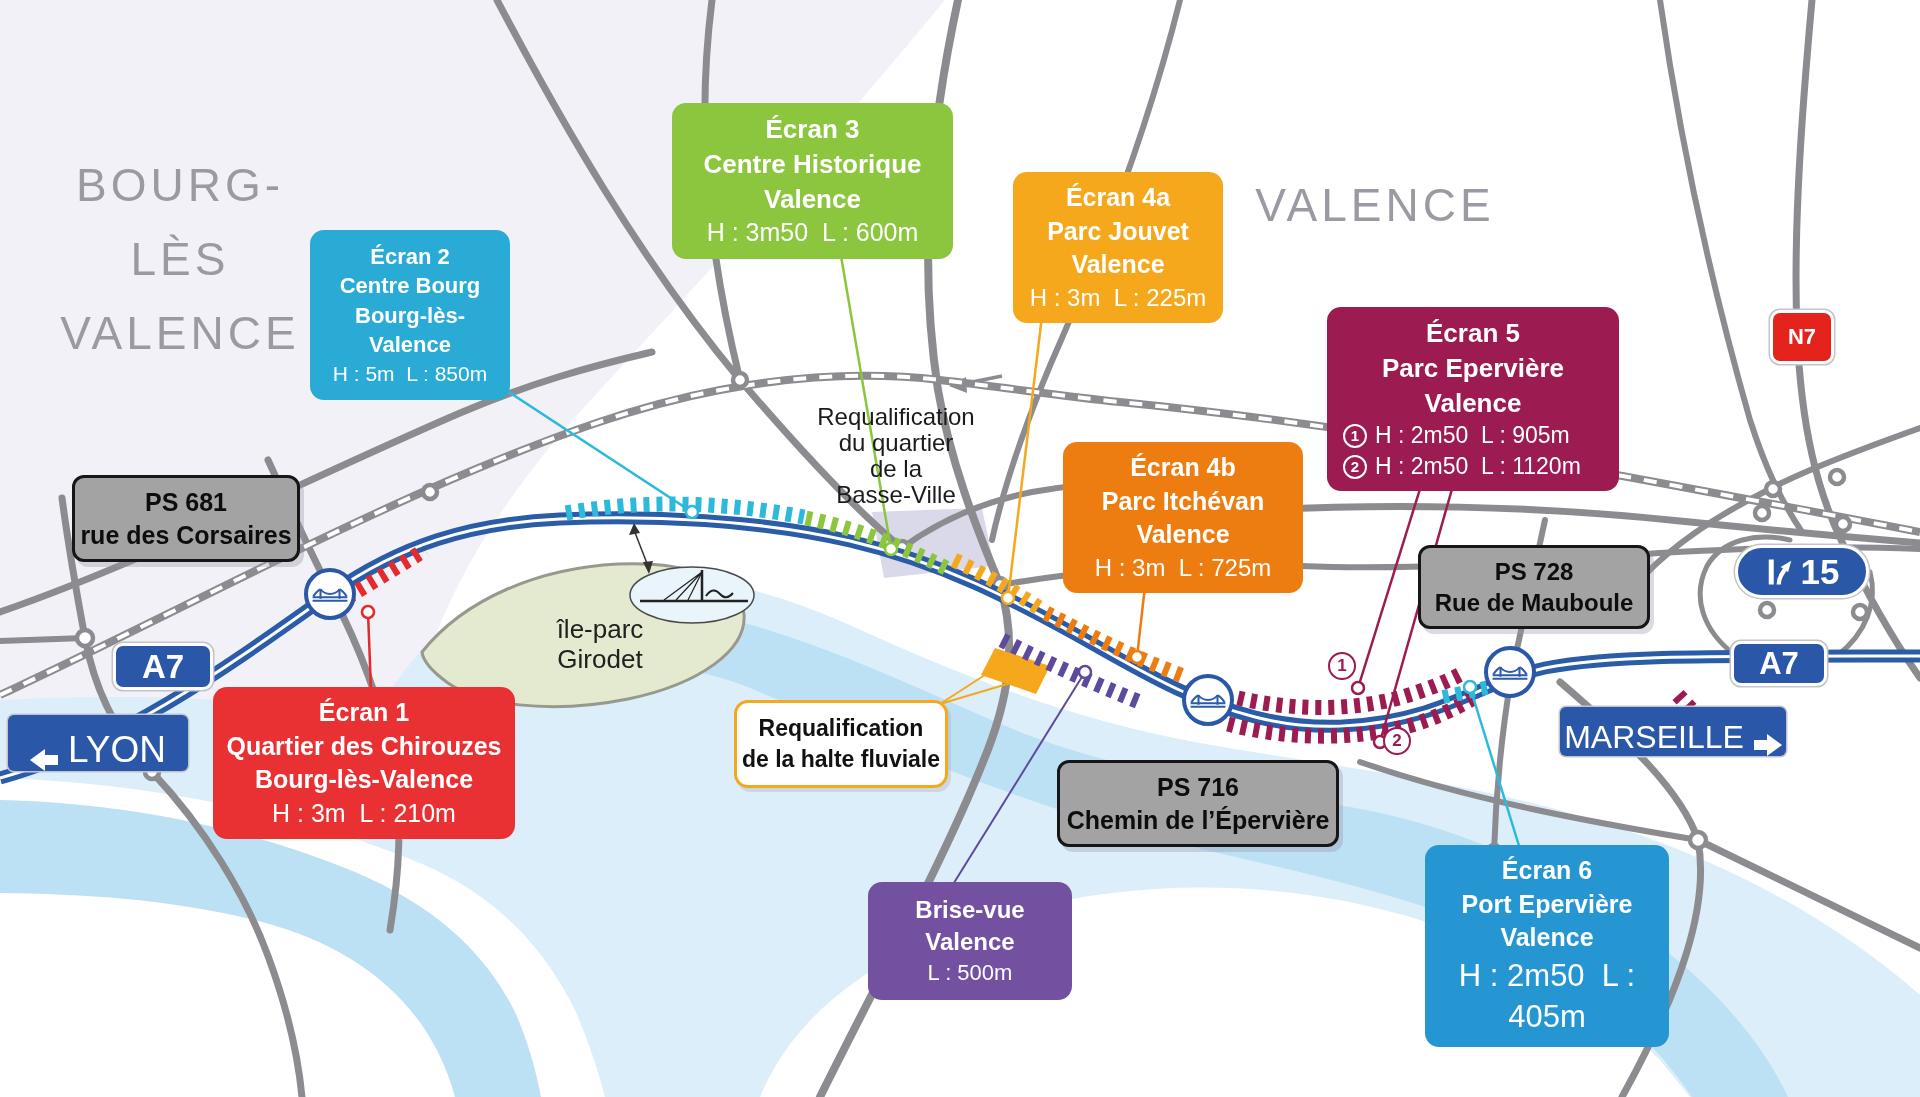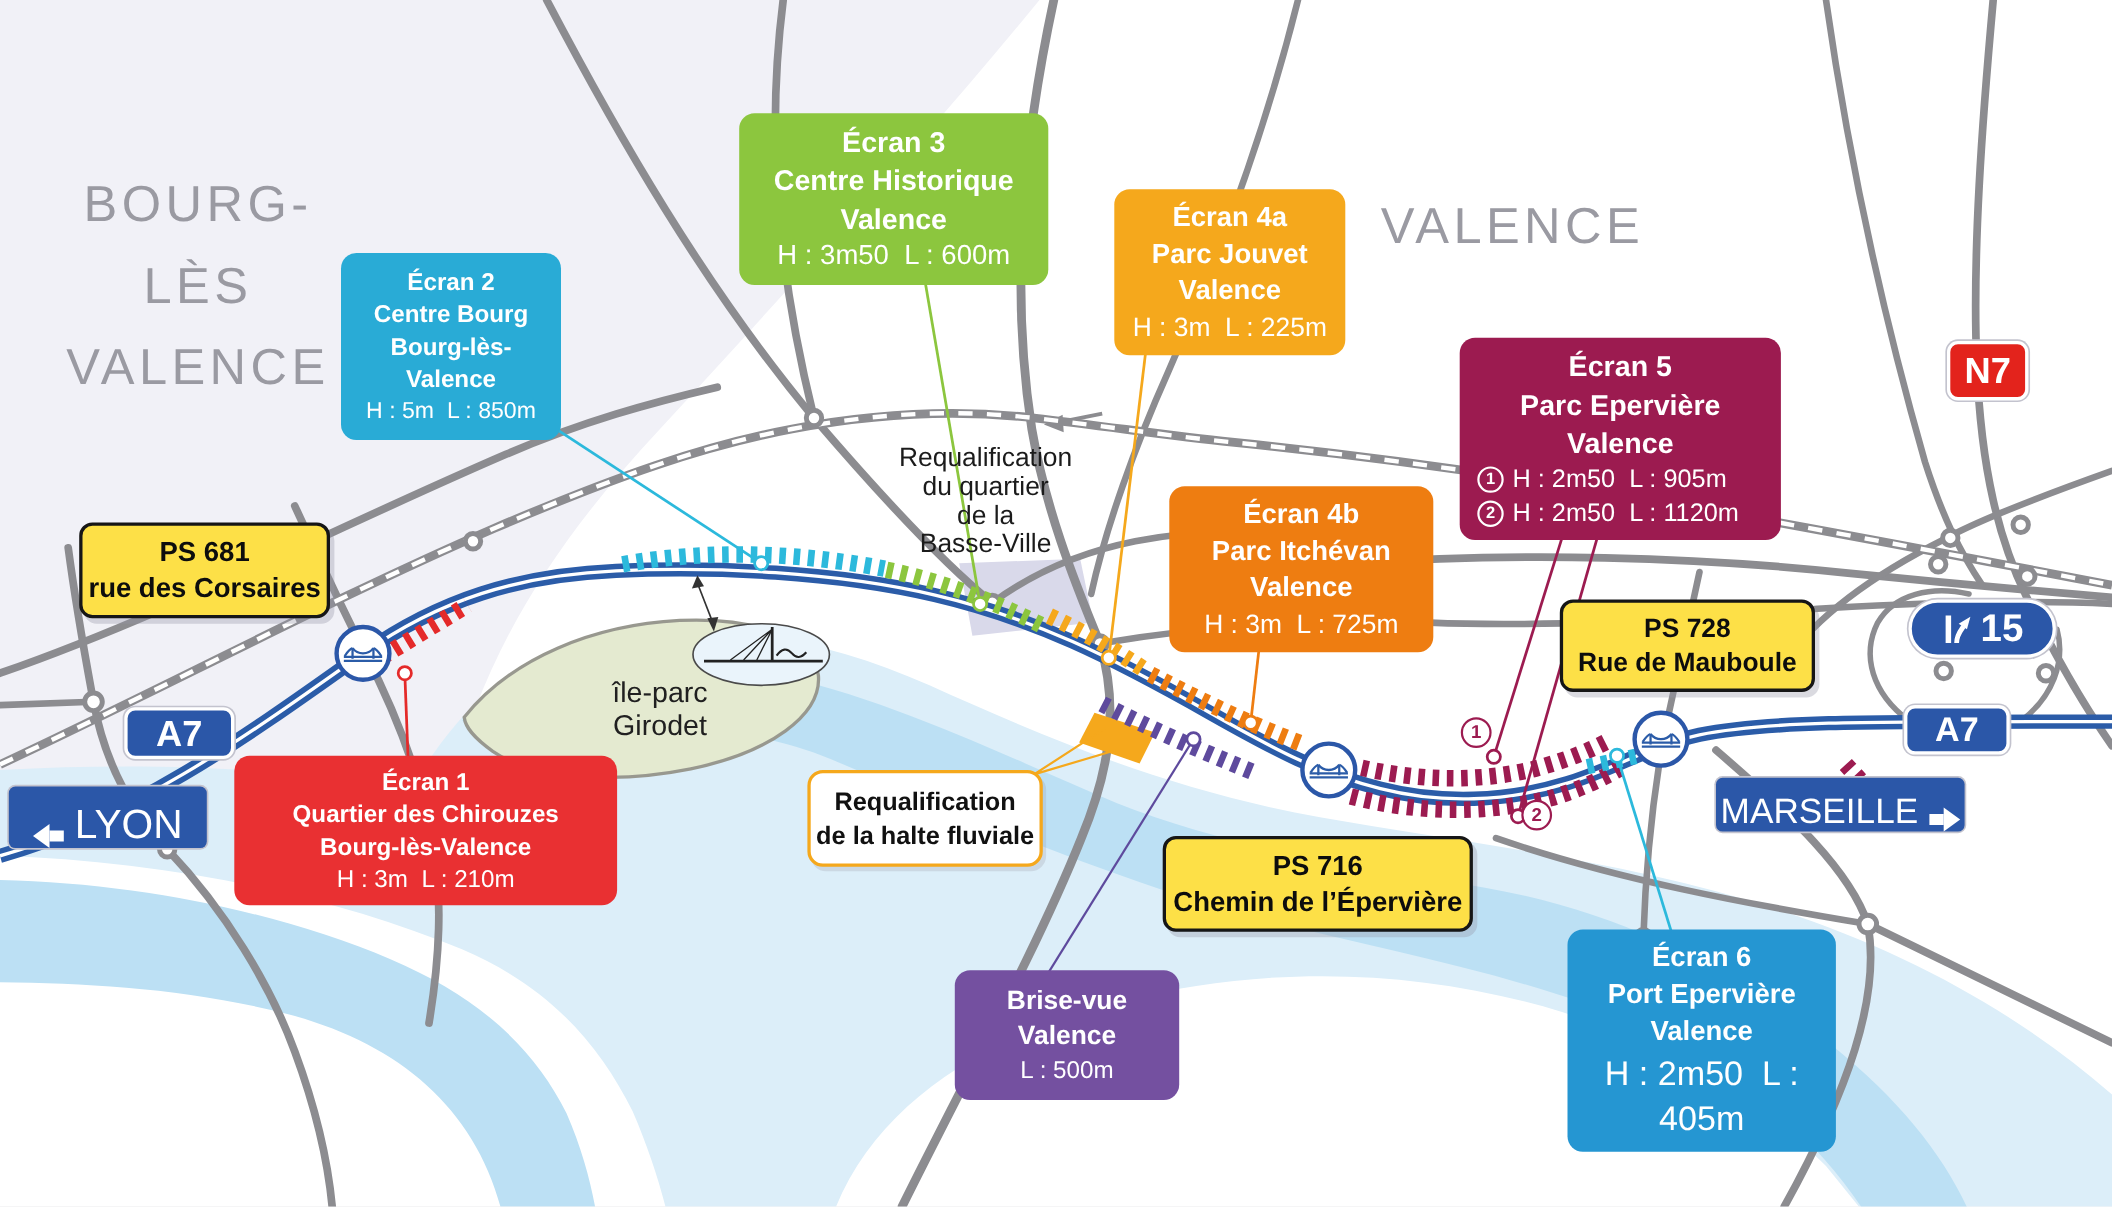--- a/index.html
+++ b/index.html
@@ -9,21 +9,21 @@
   .city{position:absolute;color:#9A9AA2;font-size:46px;letter-spacing:4px;text-align:center;
         line-height:74px;font-weight:400;}
   .callout{position:absolute;border-radius:14px;color:#fff;text-align:center;
            padding:9px 6px;box-sizing:border-box;}
   .callout div{line-height:1.34;}
   .callout .t,.callout .n{font-weight:bold;}
   .callout .d{font-weight:normal;}
   .callout .row{display:flex;align-items:center;justify-content:flex-start;padding-left:10px;}
   .cnum{display:inline-flex;flex:none;width:24px;height:24px;border-radius:50%;border:2px solid #fff;
         align-items:center;justify-content:center;font-size:15px;font-weight:bold;margin-right:8px;box-sizing:border-box;}
-  .wbox{position:absolute;background:#fde047;border:3px solid #161616;border-radius:12px;text-align:center;
+  .wbox{position:absolute;background:#a3a3a3;border:3px solid #161616;border-radius:12px;text-align:center;
         color:#0d0d0d;font-weight:bold;padding:8px 4px;box-sizing:border-box;
         box-shadow:4px 5px 0 rgba(150,150,165,.35);font-size:25px;line-height:1.3;}
   .halte{position:absolute;background:#fff;border:3px solid #F5A81C;border-radius:14px;text-align:center;
         color:#111;font-weight:bold;padding:10px 4px;box-sizing:border-box;font-size:23px;line-height:1.35;
         box-shadow:3px 4px 0 rgba(150,150,165,.25);}
   .note{position:absolute;text-align:center;color:#1b1b1b;}
   .badge{position:absolute;background:#2B57A8;color:#fff;font-weight:bold;display:flex;align-items:center;
          justify-content:center;border-radius:10px;border:3px solid #fff;box-sizing:border-box;
          box-shadow:0 0 0 1.5px #c3c3ce;}
   .signdir{position:absolute;background:#2B57A8;color:#fff;font-weight:normal;display:flex;align-items:flex-end;
@@ -188,21 +188,21 @@
   </div>
   <div class="note" style="left:533px;top:614px;width:134px;font-size:26px;line-height:30px;color:#202020;">
     <div>île-parc</div>
     <div>Girodet</div>
   </div>
   <div class="halte" style="left:734px;top:700px;width:214px;">
     <div>Requalification</div>
     <div>de la halte fluviale</div>
   </div>
 
-  <div class="callout" style="left:213px;top:687px;width:348px;background:#E93032;font-size:22px;">
+  <div class="callout" style="left:213px;top:687px;width:302px;background:#E93032;font-size:25px;">
     <div class="t">Écran 1</div>
     <div class="n">Quartier des Chirouzes</div>
     <div class="n">Bourg-lès-Valence</div>
     <div class="d">H : 3m&nbsp;&nbsp;L : 210m</div>
   </div>
 
   <div class="callout" style="left:310px;top:230px;width:200px;background:#29ABD6;font-size:22px;padding-top:12px;padding-bottom:12px;">
     <div class="t">Écran 2</div>
     <div class="n">Centre Bourg</div>
     <div class="n">Bourg-lès-Valence</div>
@@ -287,21 +287,21 @@
   </div>
 
   <div class="signdir" style="left:1560px;top:707px;width:226px;height:49px;font-size:32px;">
     <span>MARSEILLE</span>
     <span class="arr">
       <span class="arr-bar"></span>
         <span class="arr-head-r"></span>
     </span>
   </div>
 
-  <div class="badge n7bg" style="left:1770px;top:310px;width:74px;height:54px;font-size:33px;">
+  <div class="badge n7bg" style="left:1770px;top:310px;width:64px;height:54px;font-size:22px;">
     <span>N7</span>
   </div>
 
   <div class="badge exitpill" style="left:1735px;top:545px;width:134px;height:53px;font-size:35px;">
     <svg width="30" height="30" viewBox="0 0 24 24">
       <path d="M5,2 L5,22" stroke="#fff" stroke-width="4" fill="none"></path>
       <path d="M11,22 C11,16 14,13 16,10" stroke="#fff" stroke-width="3.5" fill="none"></path>
       <polygon points="12.5,8 21,3 18.5,12" fill="#fff"></polygon>
     </svg>
     <span>15</span>

